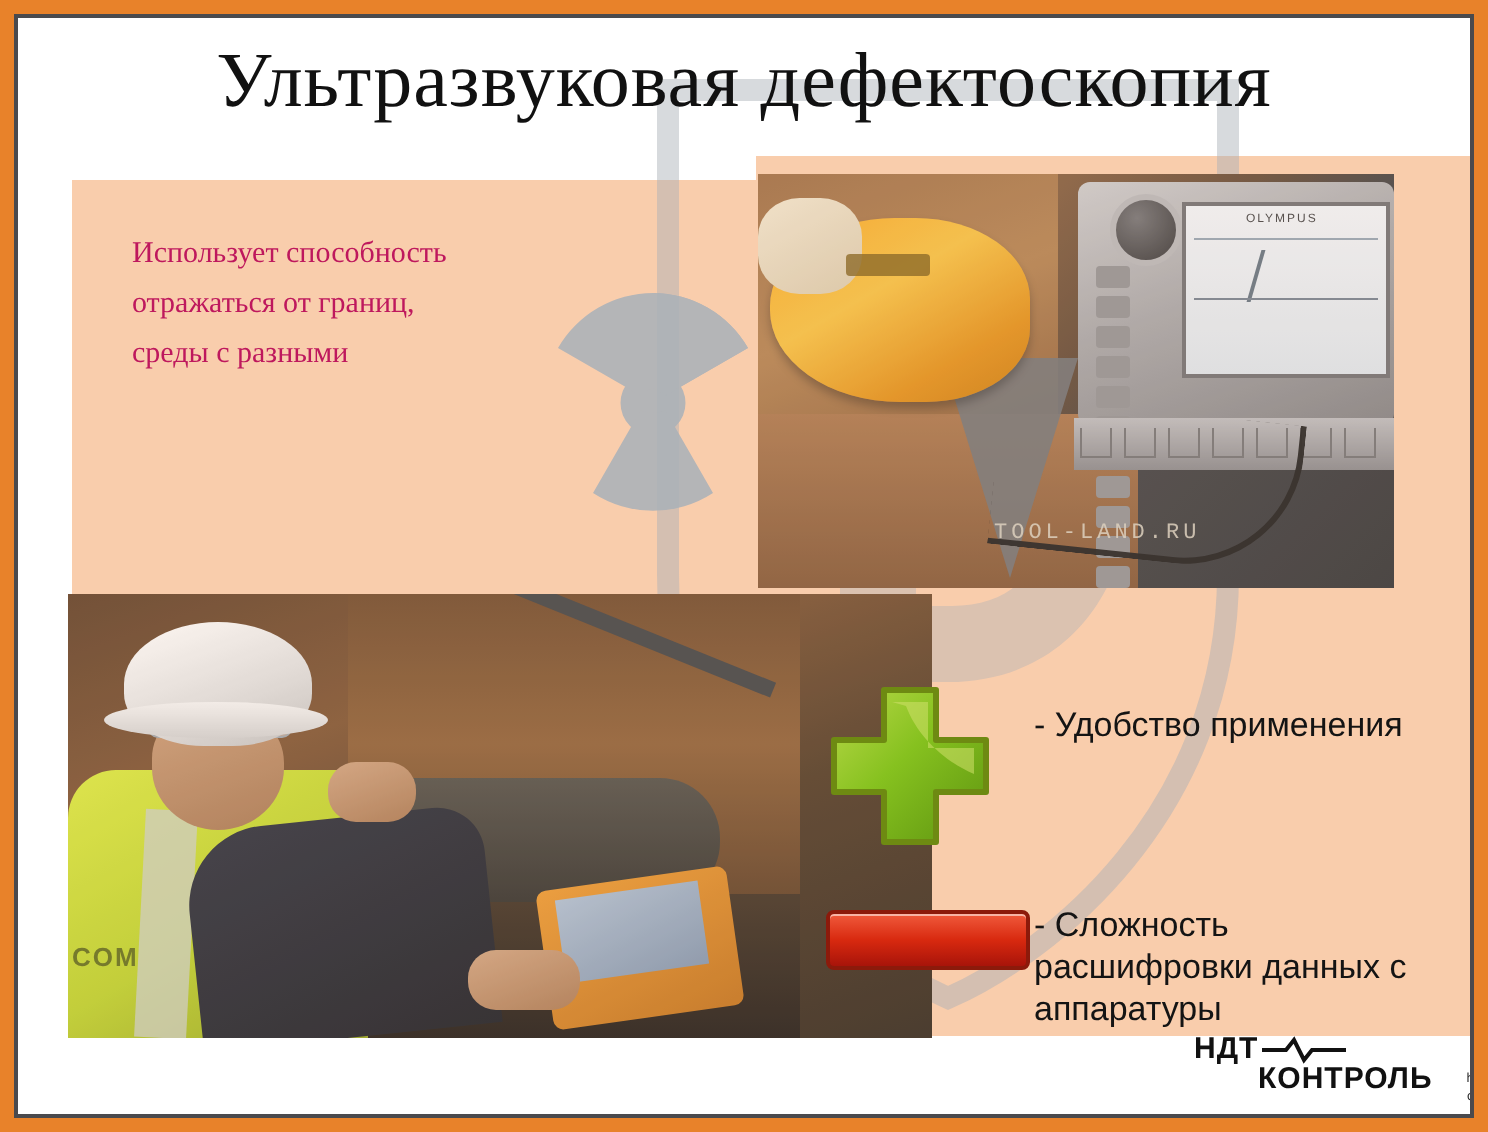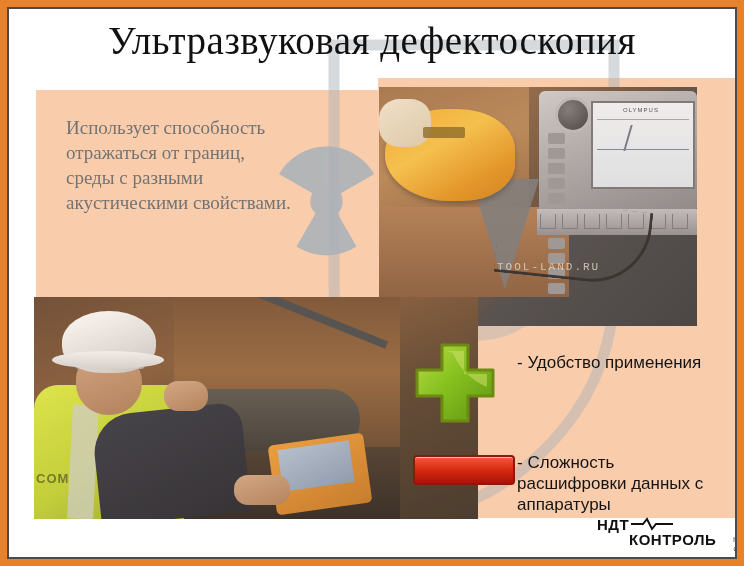--- a/index.html
+++ b/index.html
@@ -30,21 +30,21 @@
   
   .shield-wm{position:absolute;left:315px;top:28px;width:300px;height:470px;z-index:22;opacity:.55;pointer-events:none;}
 
   
   .trefoil{position:absolute;left:255px;top:130px;width:125px;height:125px;z-index:24;opacity:.85;pointer-events:none;}
 
   
   .photo{position:absolute;overflow:hidden;}
 
   
-  #photo-device{left:370px;top:78px;width:318px;height:239px;z-index:26;
+  #photo-device{left:370px;top:78px;width:318px;height:207px;z-index:26;
      background:linear-gradient(135deg,#6a4a32 0%,#8a5f3c 22%,#5d4430 48%,#3a3b3e 62%,#2c2e31 100%);}
   
   #photo-device .wood{position:absolute;left:0;top:0;width:150px;height:207px;
      background:linear-gradient(160deg,#9b6a40,#b07e4c 35%,#8a5b34 70%,#6c4628);}
   #photo-device .wood2{position:absolute;left:0;top:120px;width:190px;height:90px;
      background:linear-gradient(180deg,#a87348,#7d5130);}
   #photo-device .plate{position:absolute;left:92px;top:92px;width:0;height:0;
      border-left:34px solid transparent;border-right:34px solid transparent;border-top:110px solid #6e7073;opacity:.9;}
   #photo-device .glove{position:absolute;left:6px;top:22px;width:130px;height:92px;border-radius:48% 44% 40% 50%;
      background:linear-gradient(150deg,#F6A31E,#F4BE3C 40%,#E08C12 75%,#C97708);box-shadow:0 3px 5px rgba(0,0,0,.3);}
@@ -66,21 +66,21 @@
   #photo-device .dev-base{position:absolute;left:158px;top:122px;width:160px;height:26px;
      background:linear-gradient(180deg,#b9b9bc,#86868a);}
   #photo-device .dev-base i{display:block;float:left;width:14px;height:14px;margin:5px 3px;border:1px solid #6e6e71;border-top:none;}
   #photo-device .cable{position:absolute;left:118px;top:118px;width:150px;height:72px;border:3px solid #171717;
      border-top:none;border-left:none;border-radius:0 0 60px 0;transform:rotate(6deg);opacity:.95;}
   #photo-device .watermark{position:absolute;left:118px;top:174px;font-family:"Liberation Mono",monospace;
      font-size:11px;letter-spacing:2px;color:#d9d2c2;opacity:.85;}
 
   
   #photo-tech{left:25px;top:288px;width:432px;height:222px;z-index:26;
-     background:linear-gradient(160deg,#5a3a22,#7a4f2d 30%,#4a3520 60%,#2b2218);padding-left:12px;}
+     background:linear-gradient(160deg,#5a3a22,#7a4f2d 30%,#4a3520 60%,#2b2218);}
   #photo-tech .backwall{position:absolute;left:140px;top:0;width:226px;height:150px;
      background:linear-gradient(180deg,#6b4526,#8a5b31 50%,#5c3c21);}
   #photo-tech .floor{position:absolute;left:0;top:150px;width:366px;height:72px;
      background:linear-gradient(180deg,#3a2c1e,#191410);}
   #photo-tech .pipe{position:absolute;left:118px;top:92px;width:208px;height:62px;border-radius:30px;
      background:linear-gradient(180deg,#4c4a43,#2c2b27);}
   #photo-tech .flange{position:absolute;left:106px;top:88px;width:44px;height:70px;border-radius:22px;
      background:linear-gradient(180deg,#3e3d38,#232220);}
   #photo-tech .flange i{position:absolute;width:9px;height:9px;border-radius:50%;background:#121110;left:16px;}
   #photo-tech .helmet{position:absolute;left:28px;top:14px;width:94px;height:62px;border-radius:52% 52% 44% 44%;
@@ -118,21 +118,21 @@
      box-shadow:inset 0 1px 0 rgba(255,255,255,.55);}
 
   
   .bullet{position:absolute;z-index:35;font-family:Liberation Sans, sans-serif;font-size:17px;color:#141414;line-height:21px;}
   #bullet-pro{left:508px;top:343px;width:210px;}
   #bullet-con{left:508px;top:443px;width:190px;}
 
   
   .logo-block{position:absolute;left:588px;top:508px;z-index:45;display:flex;align-items:flex-start;gap:8px;}
   .logo-ndt{font-family:"Liberation Sans",sans-serif;font-weight:bold;color:#111;line-height:15px;}
-  .logo-ndt .l1{font-size:15px;letter-spacing:.5px;display:flex;align-items:flex-start;gap:2px;}
+  .logo-ndt .l1{font-size:15px;letter-spacing:.5px;display:flex;align-items:flex-end;gap:2px;}
   .logo-ndt .l2{font-size:15px;letter-spacing:.5px;margin-left:32px;}
   .wave svg{display:block;}
   .crest{width:15px;height:17px;margin:0 auto 2px auto;}
   .contact{font-family:"Liberation Sans",sans-serif;font-size:6.5px;color:#2b2b2b;line-height:8.5px;text-align:center;}
 </style>
 </head>
 <body>
 
 <div id="slide">
 
@@ -245,25 +245,24 @@
         <path d="M33 10 H51 V33 H74 V46 C60 40 46 28 40 12 Z" fill="#CFE06A" opacity=".55"></path>
       </svg>
     </div>
 
     <div class="minus-icon"></div>
 
     <div class="bullet" id="bullet-pro">- Удобство применения</div>
     <div class="bullet" id="bullet-con">- Сложность расшифровки данных с аппаратуры</div>
 
     <div style="position:absolute;left:57px;top:106px;width:300px;z-index:35;
-                font-family:'Liberation Serif',serif;font-size:19px;line-height:25px;color:#737373;">
+                font-family:'Liberation Serif',serif;font-size:15px;line-height:25px;color:#be185d;">
       <div>Использует способность</div>
       <div>отражаться от границ,</div>
       <div>среды с разными</div>
-      <div>акустическими свойствами.</div>
     </div>
 
     <div class="logo-block">
       <div class="logo-ndt">
         <div class="l1">
           <span>НДТ</span>
           <span class="wave">
             <svg width="42" height="14" viewBox="0 0 42 14">
               <polyline points="0,7 12,7 16,2 21,12 25,7 42,7" fill="none" stroke="#111" stroke-width="2"></polyline>
             </svg>

